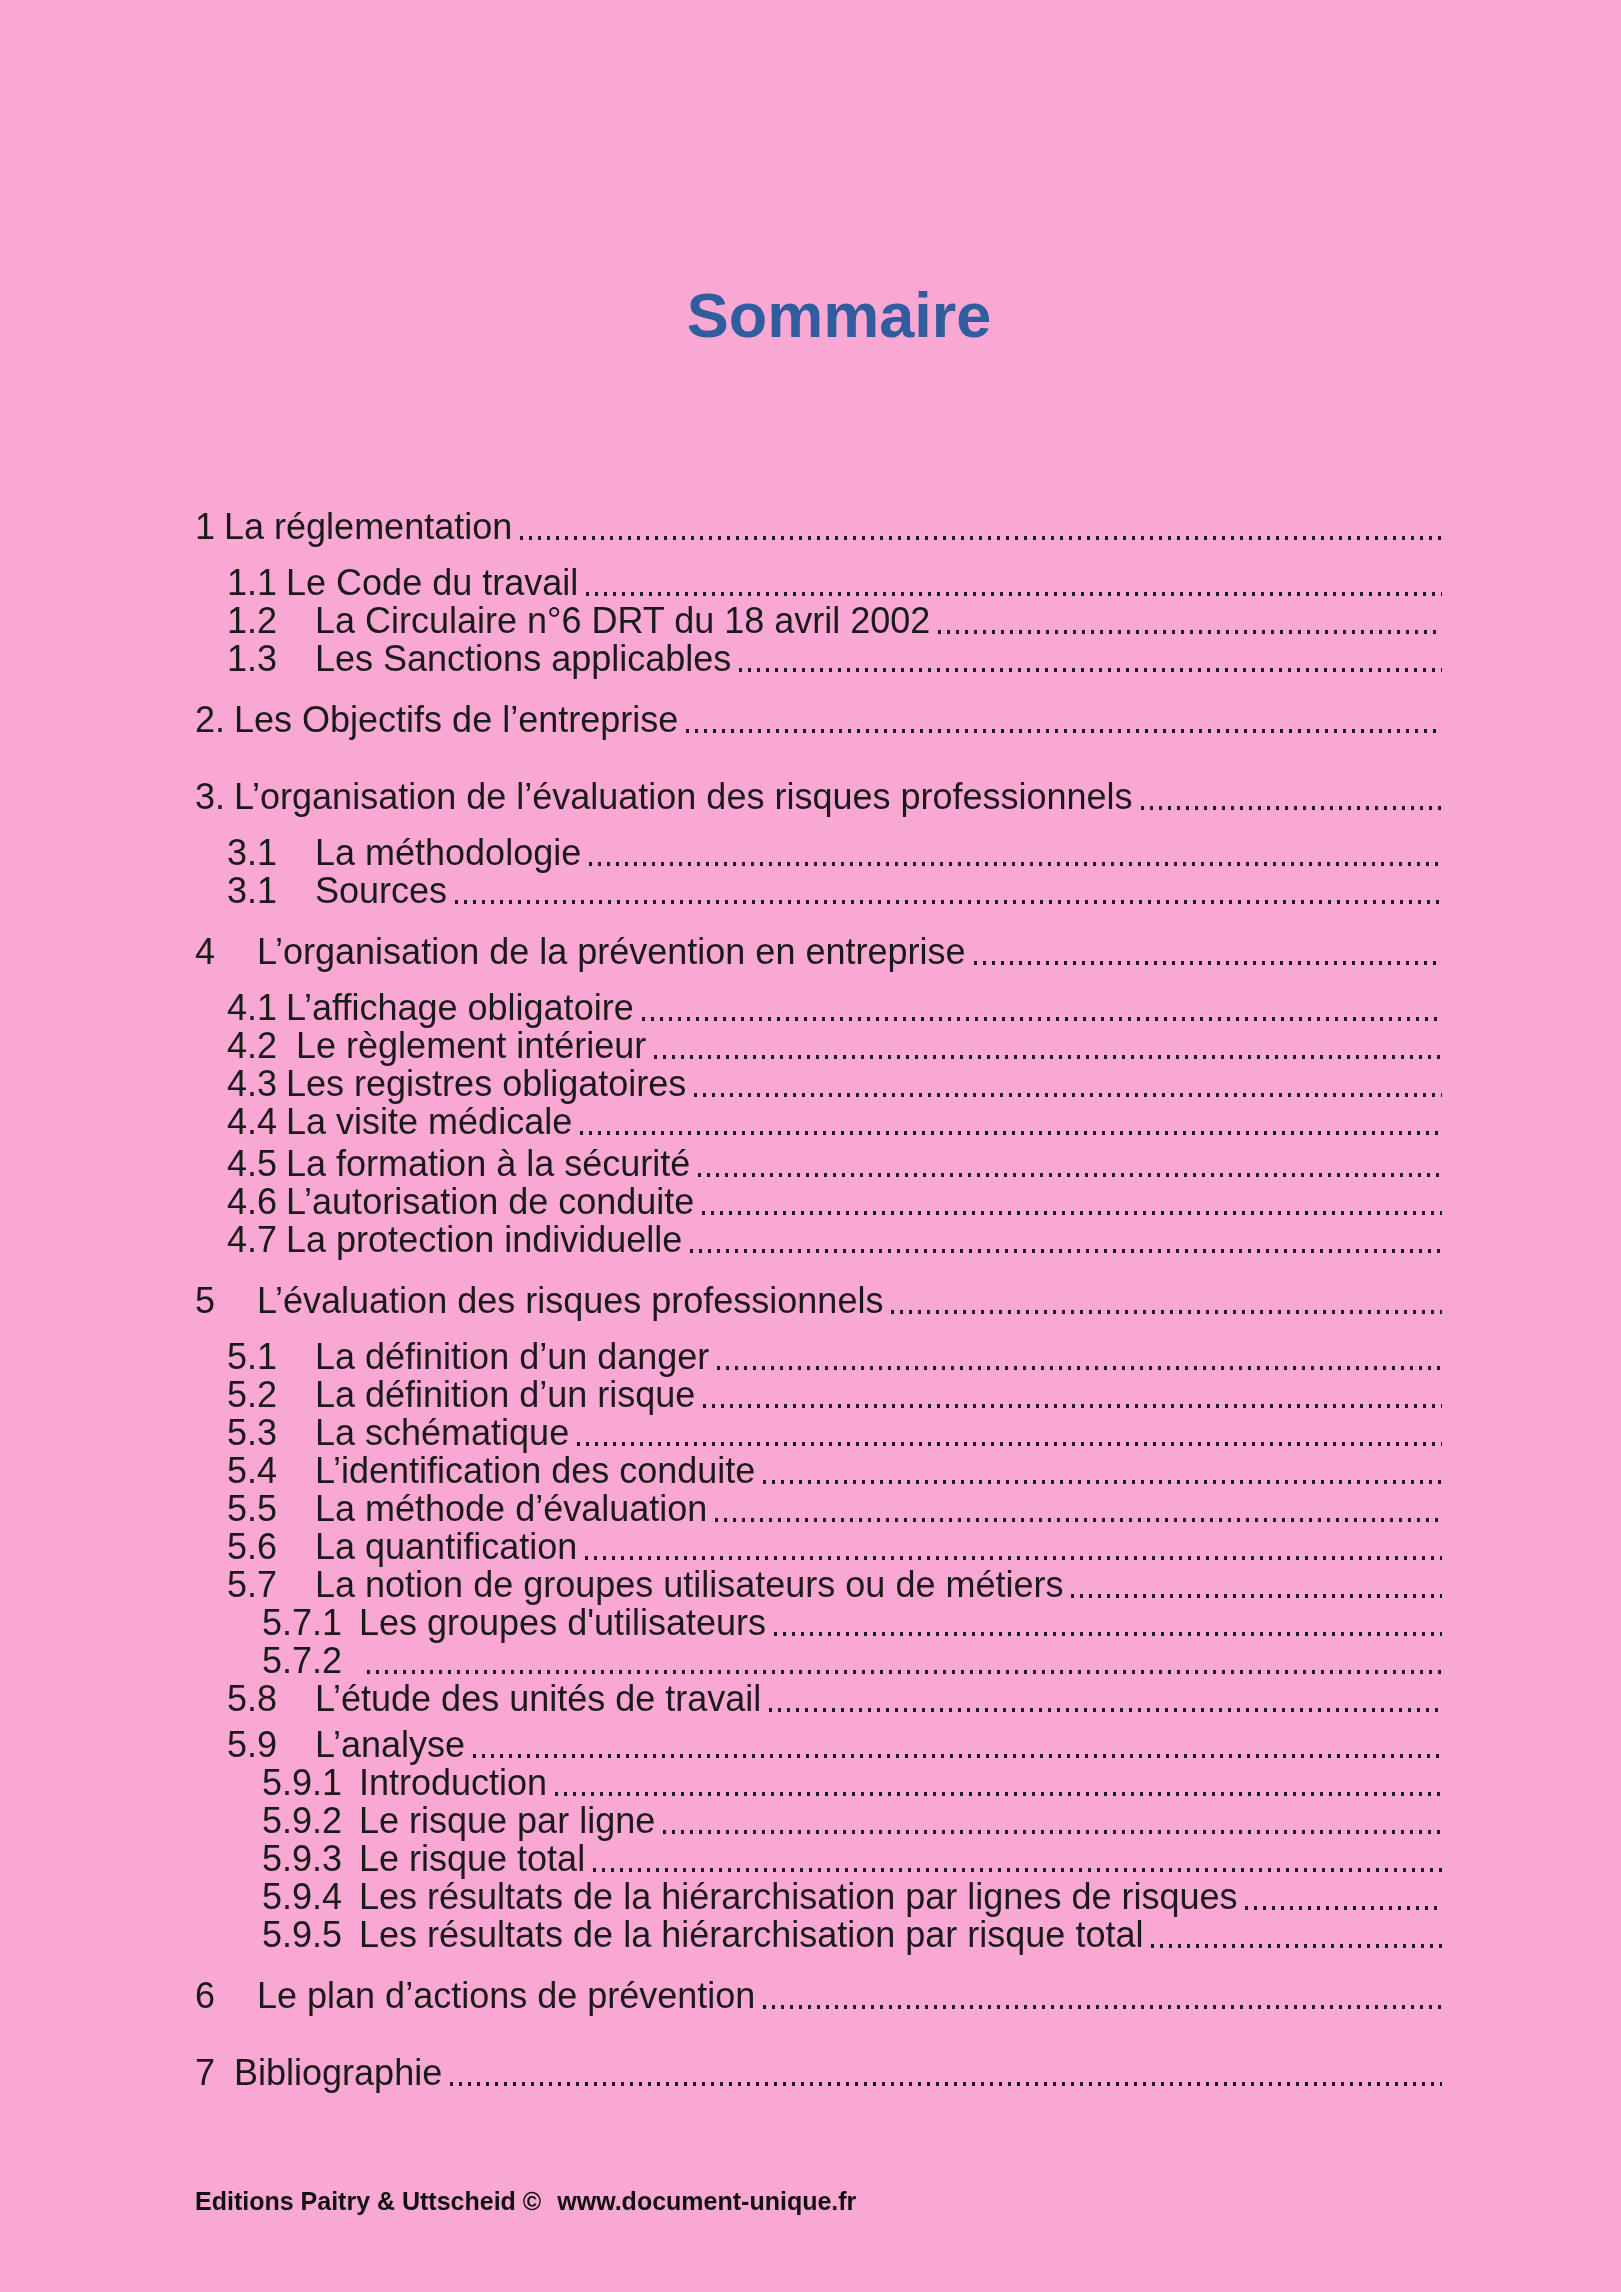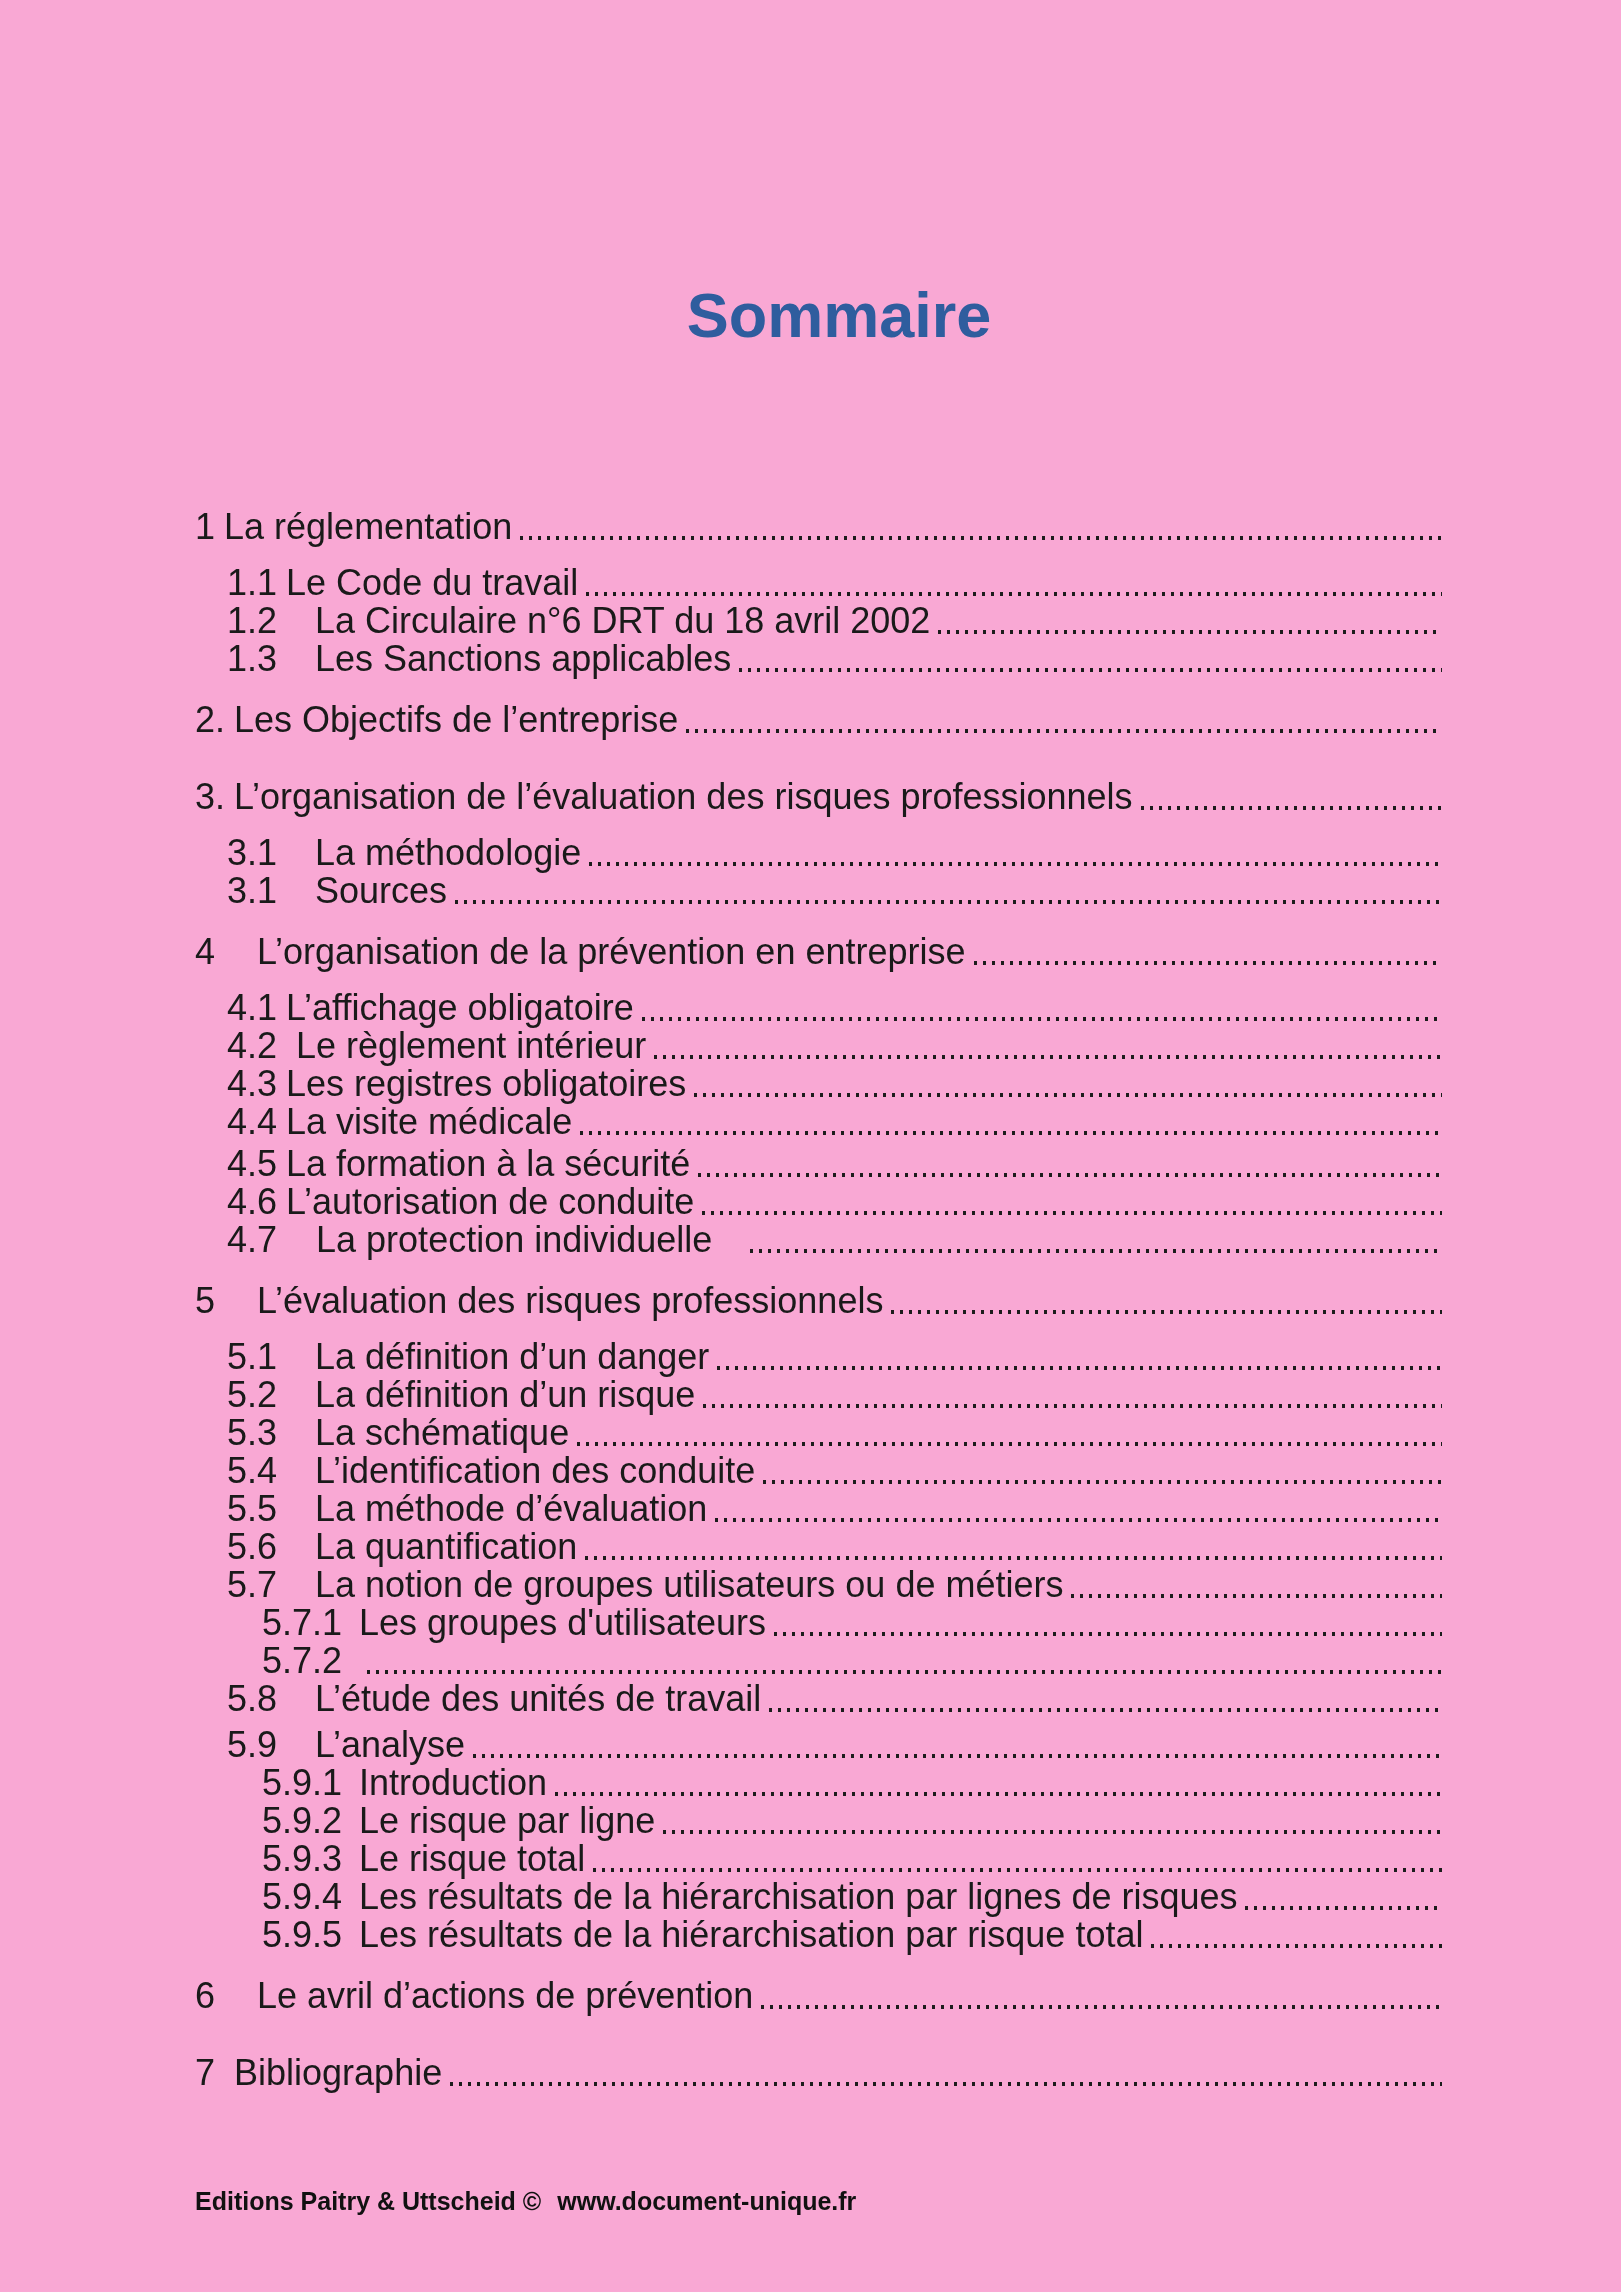--- a/index.html
+++ b/index.html
@@ -135,21 +135,21 @@
       <div class="toc-row lvl2" style="margin-top: 4px; text-align: center;">
         <span class="num">4.5</span>
         <span class="label">La formation à la sécurité</span>
         <span class="leader"></span>
       </div>
       <div class="toc-row lvl2" style="margin-top: 0px;">
         <span class="num">4.6</span>
         <span class="label">L’autorisation de conduite</span>
         <span class="leader"></span>
       </div>
-      <div class="toc-row lvl2" style="margin-top: 0px; gap: 30px;">
+      <div class="toc-row lvl2" style="margin-top: 0px;">
         <span class="num">4.7</span>
         <span class="label">La protection individuelle</span>
         <span class="leader"></span>
       </div>
       <div class="toc-row lvl1 tab" style="margin-top: 23px;">
         <span class="num">5</span>
         <span class="label">L’évaluation des risques professionnels</span>
         <span class="leader"></span>
       </div>
       <div class="toc-row lvl2 tab" style="margin-top: 18px;">
@@ -226,21 +226,21 @@
         <span class="label">Les résultats de la hiérarchisation par lignes de risques</span>
         <span class="leader"></span>
       </div>
       <div class="toc-row lvl3 tab" style="margin-top: 0px;">
         <span class="num">5.9.5</span>
         <span class="label">Les résultats de la hiérarchisation par risque total</span>
         <span class="leader"></span>
       </div>
       <div class="toc-row lvl1 tab" style="margin-top: 23px;">
         <span class="num">6</span>
-        <span class="label">Le avril d’actions de prévention</span>
+        <span class="label">Le plan d’actions de prévention</span>
         <span class="leader"></span>
       </div>
       <div class="toc-row lvl1 sp2" style="margin-top: 39px;">
         <span class="num">7</span>
         <span class="label">Bibliographie</span>
         <span class="leader"></span>
       </div>
     </div>
 
   <div class="footer">

